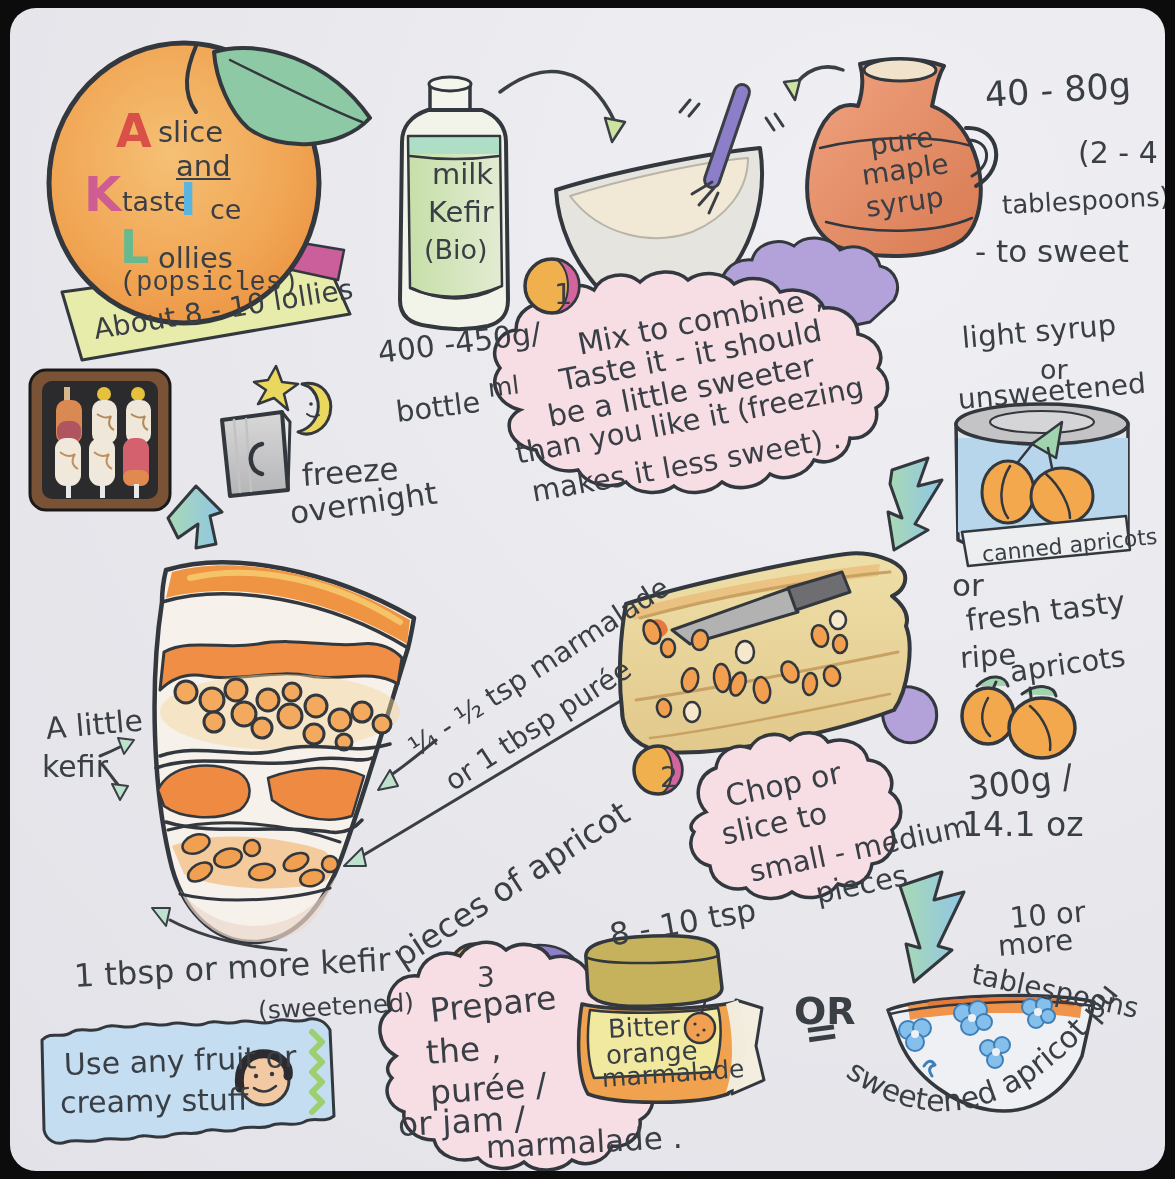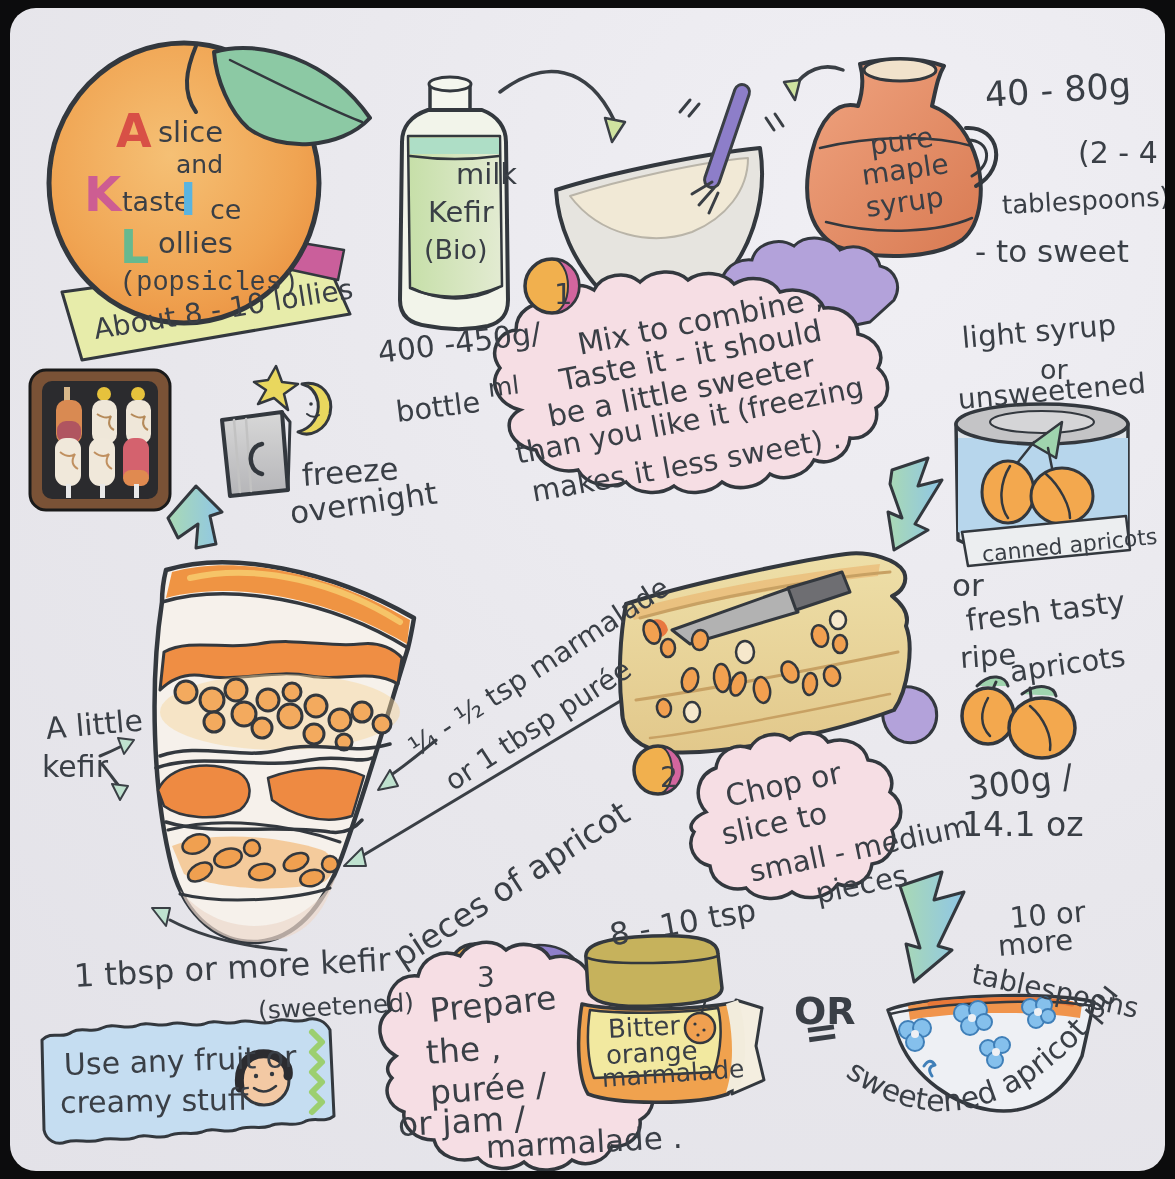--- a/index.html
+++ b/index.html
@@ -321,31 +321,31 @@
     <circle cx="700" cy="1028" r="15" fill="#f0a050" stroke="#33383e" stroke-width="2.5"></circle>
     <circle cx="695" cy="1024" r="1.6" fill="#33383e"></circle>
           <circle cx="704" cy="1030" r="1.6" fill="#33383e"></circle>
           <circle cx="698" cy="1035" r="1.6" fill="#33383e"></circle>
     <path d="M702,1012 L705,1002" stroke="#33383e" stroke-width="2.5" fill="none"></path>
   </g>
 </svg>
 
 <span class="txt" style="left:106px;top:100px;font-size:46px;font-weight:bold;color:#d85046;">A</span>
 <span class="txt" style="left:148px;top:110px;font-size:29px;">slice</span>
-<span class="txt" style="left:166px;top:144px;font-size:25px;">and</span>
+<span class="txt" style="left:166px;top:144px;font-size:29px;text-decoration:underline;">and</span>
 <span class="txt" style="left:74px;top:162px;font-size:48px;font-weight:bold;color:#cd5d92;">K</span>
 <span class="txt" style="left:112px;top:180px;font-size:27px;">taste</span>
 <span class="txt" style="left:170px;top:170px;font-size:44px;font-weight:bold;color:#5ab4e0;">I</span>
 <span class="txt" style="left:200px;top:188px;font-size:27px;">ce</span>
 <span class="txt" style="left:110px;top:216px;font-size:46px;font-weight:bold;color:#67b98f;">L</span>
-<span class="txt" style="left:148px;top:221px;font-size:29px;">ollies</span>
+<span class="txt" style="left:148px;top:236px;font-size:29px;">ollies</span>
 <span class="txt" style="left:110px;top:262px;font-size:27px;font-family:Liberation Mono, monospace;">(popsicles)</span>
 <span class="txt r" style="left:84px;top:308px;font-size:28px;transform:rotate(-9deg);">About 8 - 10 lollies</span>
 
-<span class="txt" style="left:422px;top:152px;font-size:29px;margin-left:24px;">milk</span>
+<span class="txt" style="left:422px;top:152px;font-size:29px;">milk</span>
 <span class="txt" style="left:418px;top:190px;font-size:29px;">Kefir</span>
 <span class="txt" style="left:414px;top:228px;font-size:27px;">(Bio)</span>
 <span class="txt r" style="left:368px;top:330px;font-size:30px;transform:rotate(-7deg);">400 -450g/</span>
 <span class="txt r" style="left:478px;top:368px;font-size:25px;transform:rotate(-7deg);">ml</span>
 <span class="txt r" style="left:386px;top:390px;font-size:29px;transform:rotate(-7deg);">bottle</span>
 
 <span class="txt r" style="left:860px;top:124px;font-size:28px;transform:rotate(-8deg);">pure</span>
 <span class="txt r" style="left:852px;top:154px;font-size:28px;transform:rotate(-8deg);">maple</span>
 <span class="txt r" style="left:856px;top:186px;font-size:28px;transform:rotate(-8deg);">syrup</span>
 <span class="txt r" style="left:975px;top:70px;font-size:35px;transform:rotate(-4deg);">40 - 80g</span>

